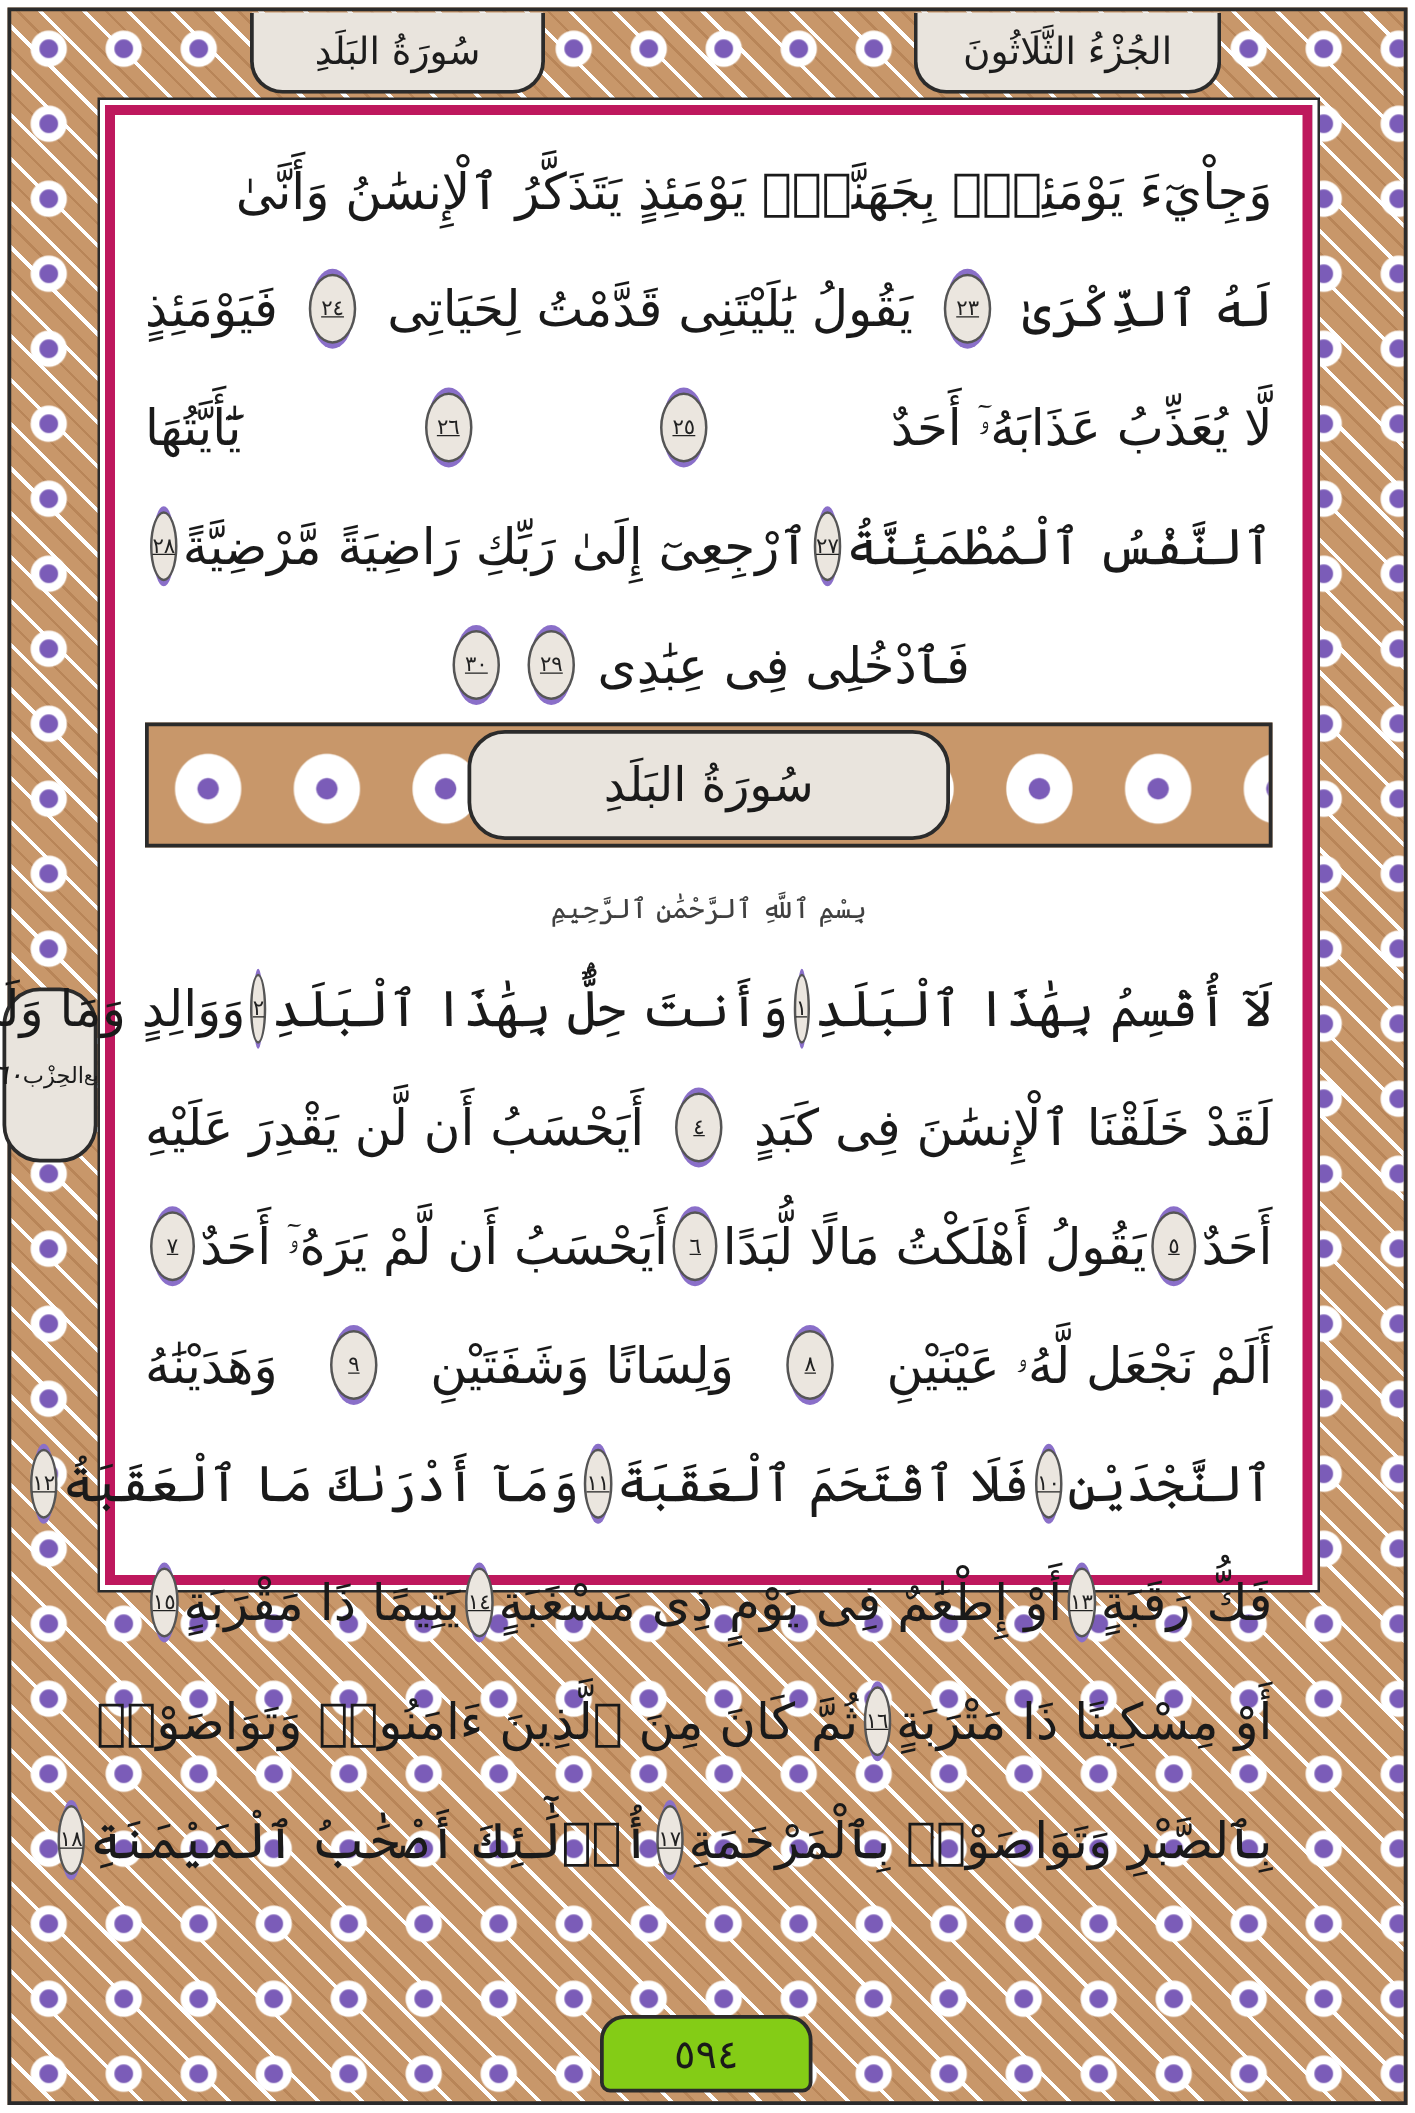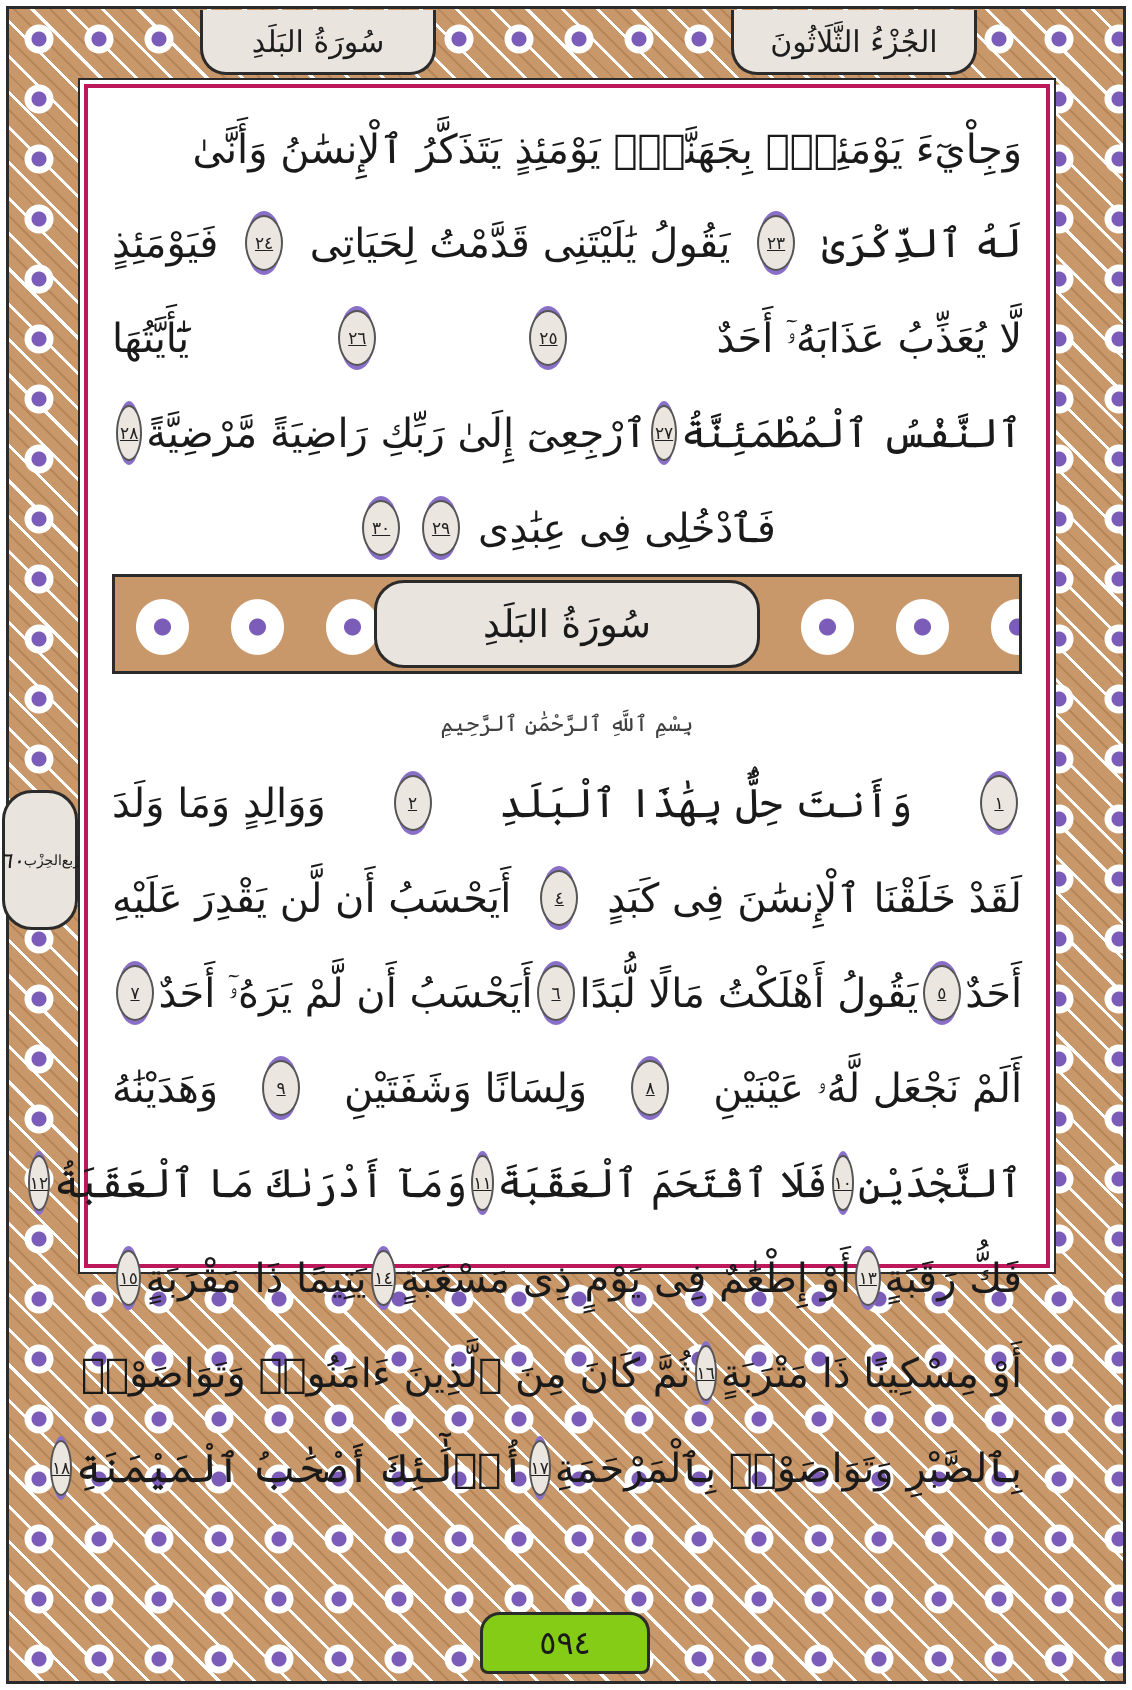--- a/index.html
+++ b/index.html
@@ -23,21 +23,21 @@
       border: 3px solid #2b2b2b; border-top: none;
       border-radius: 0 0 26px 26px;
       display: flex; align-items: center; justify-content: center;
       font-family: "DejaVu Serif", serif; font-size: 30px; color: #1c1c1c;
     }
     .header-juz { left: 700px; width: 240px; margin-left: 31px; }
     .header-surah { left: 200px; width: 230px; }
     .inner-frame {
       position: absolute; left: 84px; top: 84px; width: 966px; height: 1184px;
       box-sizing: border-box; background: #ffffff;
-      border: 4px solid #be185d; outline: 4px solid #ffffff;
+      border: 8px solid #be185d; outline: 4px solid #ffffff;
       box-shadow: 0 0 0 6px #2b2b2b;
     }
     .text-area {
       position: absolute; left: 14px; right: 14px; top: 0; bottom: 0;
       direction: rtl;
     }
     .line {
       position: absolute; left: 10px; right: 10px; height: 90px;
       display: flex; align-items: center; justify-content: space-between;
       font-family: "DejaVu Serif", serif; font-size: 40px; color: #1a1a1a;
@@ -76,21 +76,21 @@
       font-family: "DejaVu Serif", serif; font-size: 22px; color: #404040;
     }
     .hizb-marker {
       position: absolute; left: 2px; top: 790px; width: 76px; height: 140px;
       background: #e9e4dd; border: 3px solid #2b2b2b; border-radius: 30px;
       box-sizing: border-box;
       display: flex; flex-direction: row; align-items: center; justify-content: center;
       font-family: "DejaVu Serif", serif; color: #1a1a1a; direction: rtl;
     }
     .hizb-marker .small { font-size: 14px; }
-    .hizb-marker .big { font-size: 14px; }
+    .hizb-marker .big { font-size: 18px; }
     .hizb-marker .num { font-size: 22px; font-style: italic; }
     .page-number {
       position: absolute; left: 480px; top: 1612px; width: 170px; height: 62px;
       background: #84cc16; border: 3px solid #2b2b2b; border-radius: 20px 20px 8px 8px;
       box-sizing: border-box;
       display: flex; align-items: center; justify-content: center;
       font-family: "DejaVu Sans", sans-serif; font-size: 32px; color: #1a1a1a;
     }
   </style>
 </head>
@@ -138,20 +138,21 @@
       <span class="ayah">٣٠</span>
     </div>
 
     <div class="surah-banner" style="top:486px">
       <div class="surah-title">سُورَةُ البَلَدِ</div>
     </div>
 
     <div class="basmala" style="top:600px">بِسْمِ ٱللَّهِ ٱلرَّحْمَٰنِ ٱلرَّحِيمِ</div>
 
     <div class="line" style="top:670px">
+      <span class="seg">لَآ أُقْسِمُ بِهَٰذَا ٱلْبَلَدِ</span>
       <span class="ayah">١</span>
       <span class="seg">وَأَنتَ حِلٌّۢ بِهَٰذَا ٱلْبَلَدِ</span>
       <span class="ayah">٢</span>
       <span class="seg">وَوَالِدٍ وَمَا وَلَدَ</span>
 
     </div>
     <div class="line" style="top:765px">
       <span class="seg">لَقَدْ خَلَقْنَا ٱلْإِنسَٰنَ فِى كَبَدٍ</span>
       <span class="ayah">٤</span>
       <span class="seg">أَيَحْسَبُ أَن لَّن يَقْدِرَ عَلَيْهِ</span>

